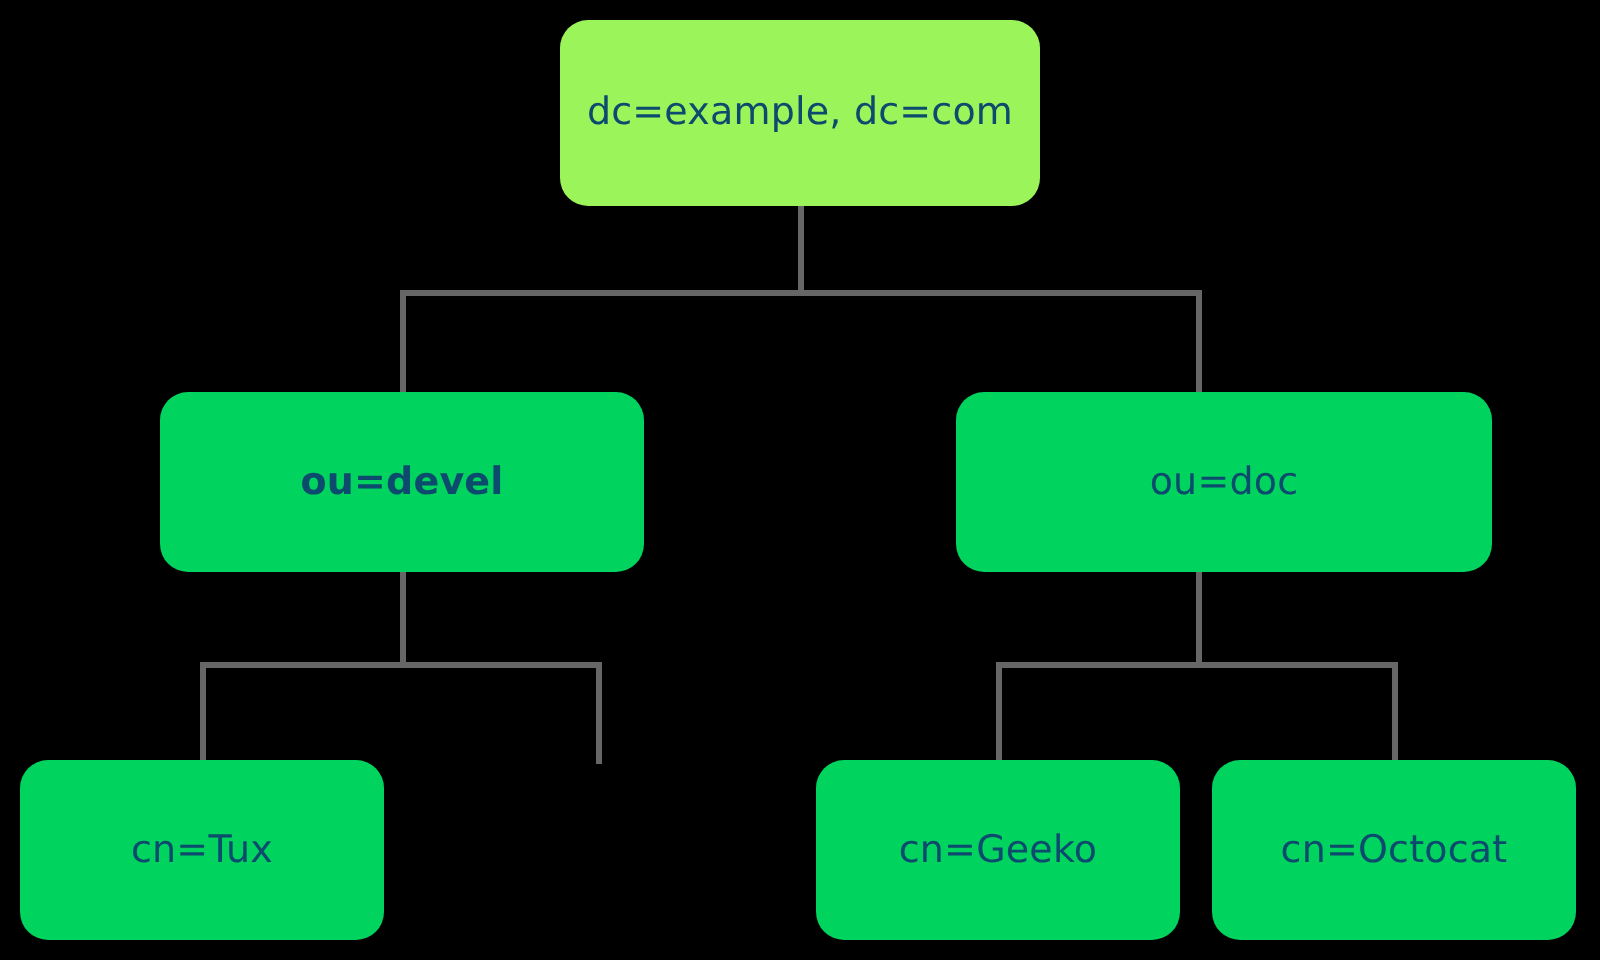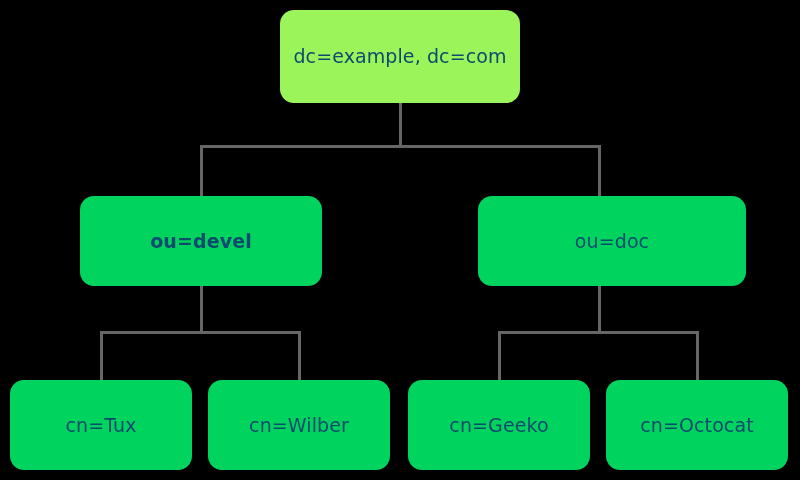--- a/index.html
+++ b/index.html
@@ -109,19 +109,18 @@
   <div class="edge edge-v edge-drop-octocat"></div>
 
   <div class="node node-root">dc=example, dc=com</div>
 
   <div class="node node-ou-devel">ou=devel</div>
 
   <div class="node node-ou-doc">ou=doc</div>
 
   <div class="node node-leaf node-cn-tux">cn=Tux</div>
 
-  <div class="node node-leaf node-cn-wilber">cn=Wilber</div>
 
   <div class="node node-leaf node-cn-octocat">cn=Octocat</div>
 
   <div class="node node-leaf node-cn-geeko">cn=Geeko</div>
 
 </div>
 
 </body></html>

